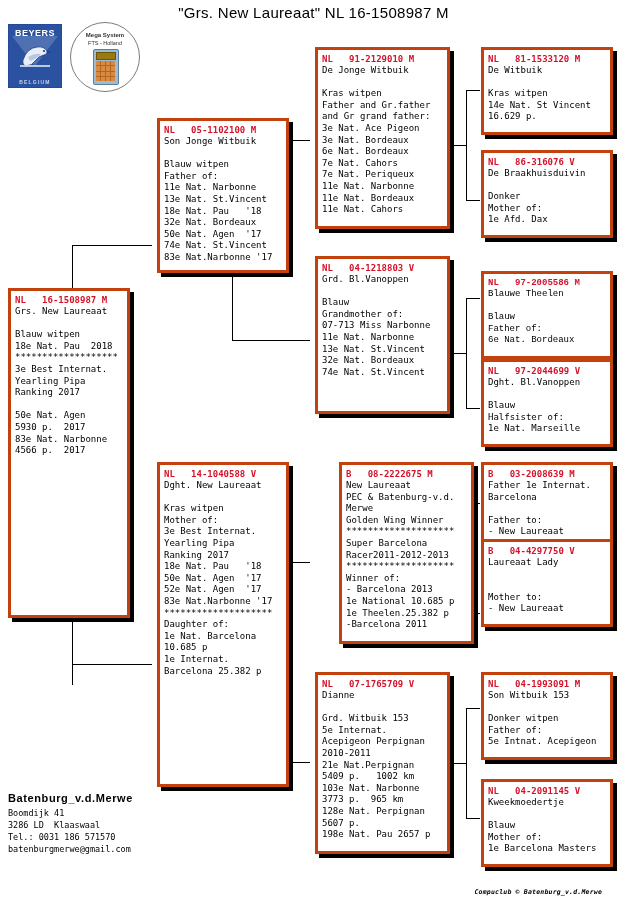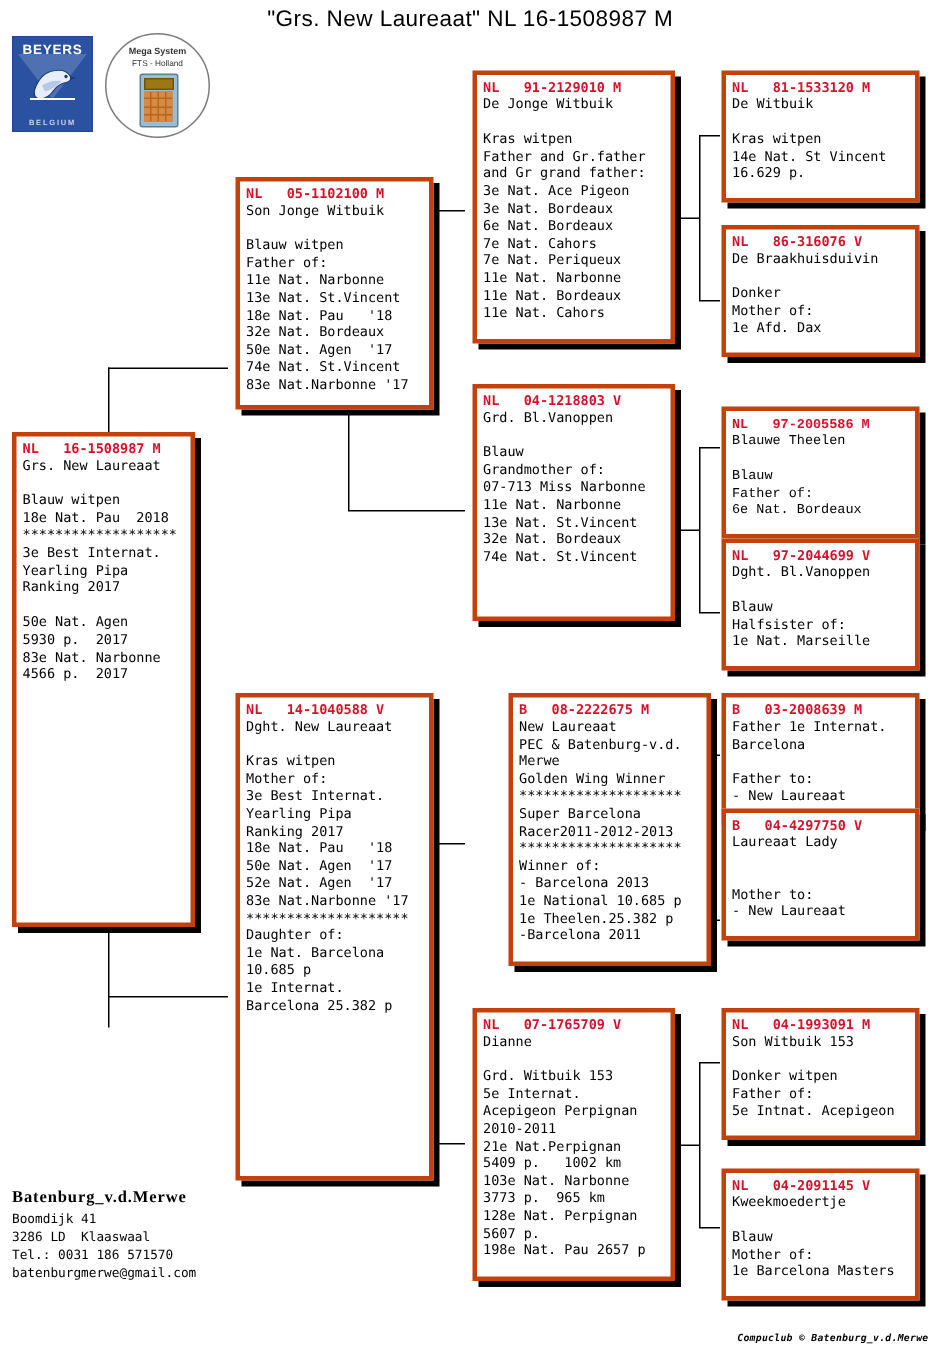--- a/index.html
+++ b/index.html
@@ -149,36 +149,36 @@
   .conn.h { height: 1px; }
   .conn.v { width: 1px; }
 
   
   .breeder {
     position: absolute;
     left: 8px; top: 792px;
     width: 250px;
   }
   .breeder .bname {
-    font-family: Liberation Serif, serif;
+    font-family: Liberation Sans, sans-serif;
     font-size: 11px;
     font-weight: bold;
     color: #000;
     letter-spacing: 0.6px;
     margin-bottom: 3px;
   }
   .breeder .bline {
     font-size: 8.5px;
     line-height: 12px;
     color: #000;
     white-space: pre;
   }
   .copyright {
     position: absolute;
-    right: 8px; bottom: 4px;
+    right: 25px; bottom: 4px;
     font-size: 6.5px;
     font-style: italic;
     font-weight: bold;
     color: #000;
     letter-spacing: 0.2px;
     white-space: pre;
   }
 </style>
 </head>
 <body>

